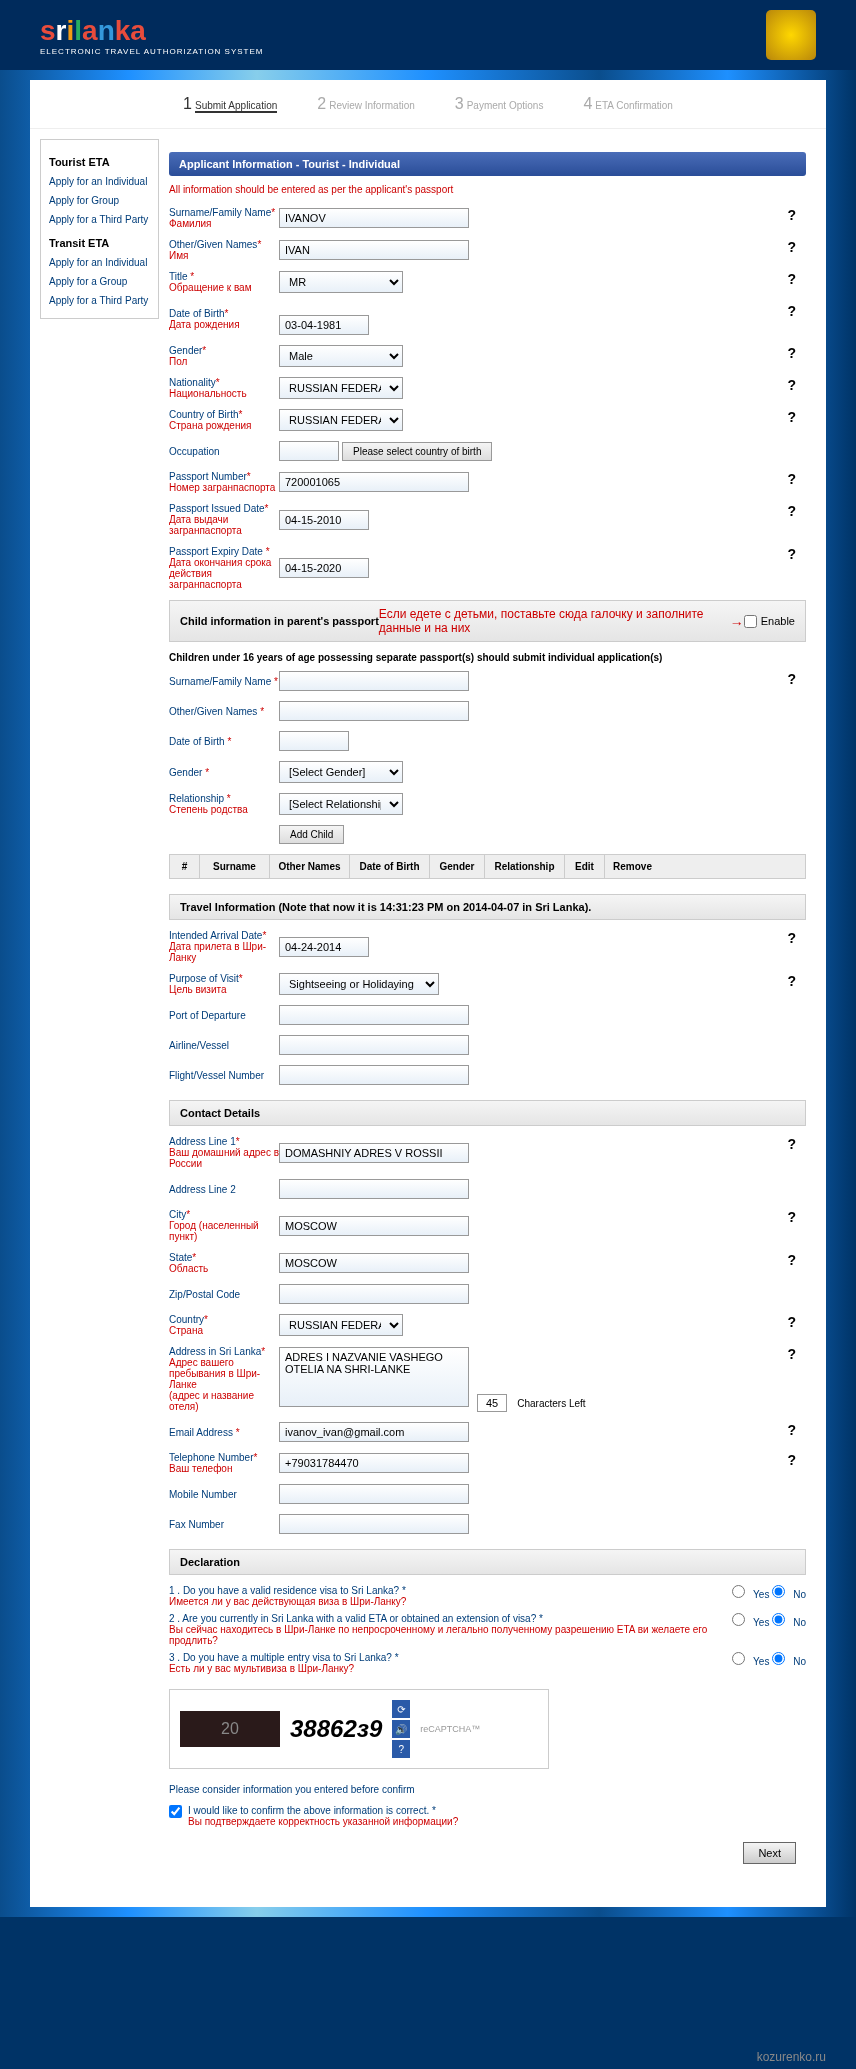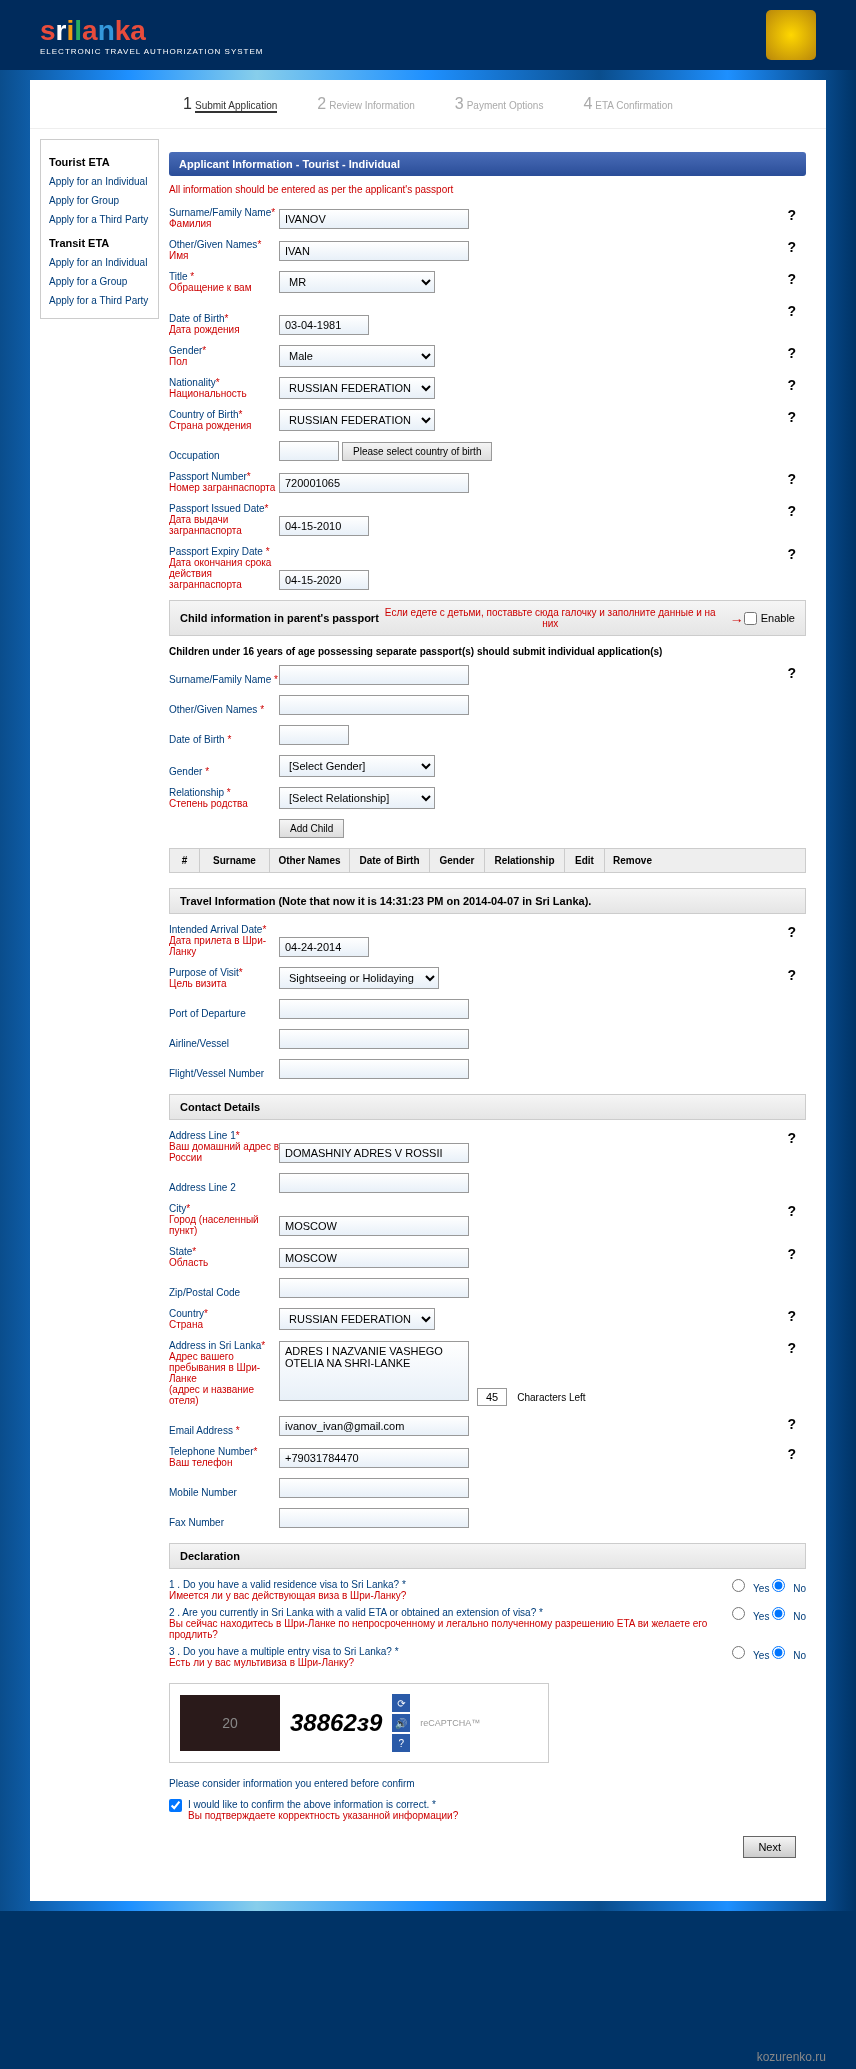--- a/index.html
+++ b/index.html
@@ -23,46 +23,46 @@
 .step.active{color:#333}
 .step-num{font-size:16px}
 .step.active .step-label{border-bottom:2px solid #333}
 .main{display:flex;padding:10px}
 .sidebar{width:119px;border:1px solid #ccc;padding:8px;font-size:11px;height:fit-content}
 .sidebar h4{font-size:11px;margin:8px 0 4px}
 .sidebar a{display:block;color:#003d7a;text-decoration:none;padding:4px 0;font-size:10px}
 .form-area{flex:1;padding:13px 10px;font-size:11px}
 .section-header{background:linear-gradient(#4a6db8,#2a4d98);color:#fff;padding:6px 10px;font-weight:bold;font-size:11px;border-radius:3px;margin-bottom:8px}
 .notice{color:#c00;font-size:10px;margin:8px 0 12px}
-.row{display:flex;align-items:flex-end;margin-bottom:10px;position:relative}
+.row{display:flex;align-items:center;margin-bottom:10px;position:relative}
 .label-col{width:110px;font-size:10px;color:#003d7a}
 .label-col .req{color:#c00}
 .label-ru{color:#c00;font-size:10px;display:block}
 .input-col{flex:1}
 .input-col input[type=text],.input-col select,.input-col textarea{border:1px solid #999;background:linear-gradient(#fff,#e8f0f8);padding:3px 5px;font-size:11px;width:190px}
-.input-col select{width:156px}
+.input-col select{width:124px}
 .help{position:absolute;right:10px;top:0;font-weight:bold;font-size:14px;cursor:pointer}
 .btn-sec{background:linear-gradient(#f5f5f5,#ddd);border:1px solid #999;padding:3px 10px;font-size:10px;cursor:pointer}
 .sub-section{background:linear-gradient(#f5f5f5,#e5e5e5);border:1px solid #ccc;padding:6px 10px;font-size:11px;font-weight:bold;margin:10px 0;display:flex;justify-content:space-between;align-items:center}
-.sub-note{color:#c00;font-size:10px;font-weight:normal;flex:1;text-align:center;padding-right:8px}
+.sub-note{color:#c00;font-size:12px;font-weight:normal;flex:1;text-align:left;padding-right:8px}
 .arrow{color:#c00;font-size:14px}
 .enable-box{display:flex;align-items:center;gap:4px;font-weight:normal}
 .child-note{font-size:10px;font-weight:bold;margin:8px 0}
 .tbl-header{display:flex;background:#eee;border:1px solid #ccc;font-size:10px;font-weight:bold}
 .tbl-header div{padding:6px;border-right:1px solid #ccc;text-align:center}
 .travel-hdr{background:linear-gradient(#f5f5f5,#e5e5e5);border:1px solid #ccc;padding:6px 10px;font-size:11px;font-weight:bold;margin:15px 0 10px}
 textarea{width:160px;height:60px;resize:none}
 .char-left{display:inline-block;margin-left:10px;font-size:10px}
 .char-box{border:1px solid #999;padding:2px 8px;display:inline-block;margin-left:8px}
 .decl-q{font-size:10px;color:#003d7a;margin:6px 0}
 .decl-ru{color:#c00;font-size:10px}
 .radio-group{float:right}
 .radio-group label{margin-left:8px;font-size:10px}
 .captcha{border:1px solid #ccc;padding:10px;margin:15px 0;display:flex;gap:10px;align-items:center;width:380px;flex-wrap:wrap}
-.captcha-img{width:100px;height:56px;background:#2a1a1a;display:flex;align-items:center;justify-content:center;color:#888;font-size:14px}
+.captcha-img{width:100px;height:36px;background:#2a1a1a;display:flex;align-items:center;justify-content:center;color:#888;font-size:16px}
 .captcha-text{font-size:24px;font-style:italic;font-weight:bold}
 .captcha-icons{display:flex;flex-direction:column;gap:2px}
 .captcha-icon{width:18px;height:18px;background:#2a5aa8;color:#fff;font-size:10px;display:flex;align-items:center;justify-content:center}
 .captcha-input{width:100%;border:1px solid #999;padding:4px;font-size:14px}
 .confirm-note{font-size:10px;color:#003d7a;margin:10px 0}
 .confirm-check{display:flex;gap:6px;align-items:flex-start;font-size:10px;color:#003d7a}
 .next-btn{background:linear-gradient(#f5f5f5,#ccc);border:1px solid #666;padding:4px 14px;font-size:11px;float:right;margin:15px 10px 20px 0;cursor:pointer}
 .watermark{position:absolute;bottom:5px;right:30px;color:#888;font-size:12px}
 </style>
 </head>

